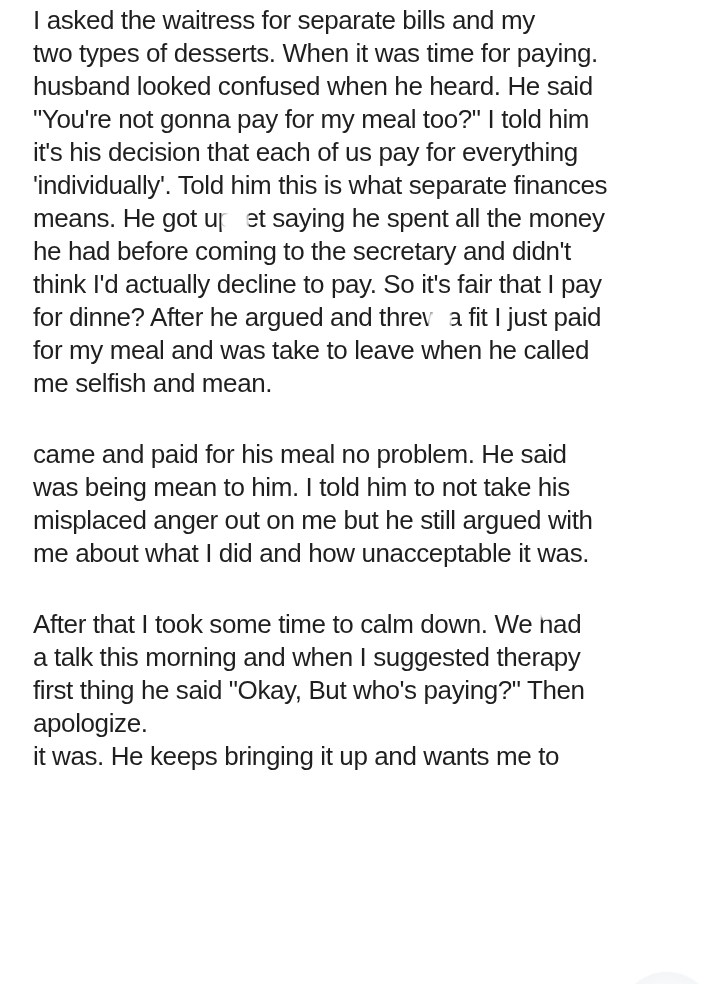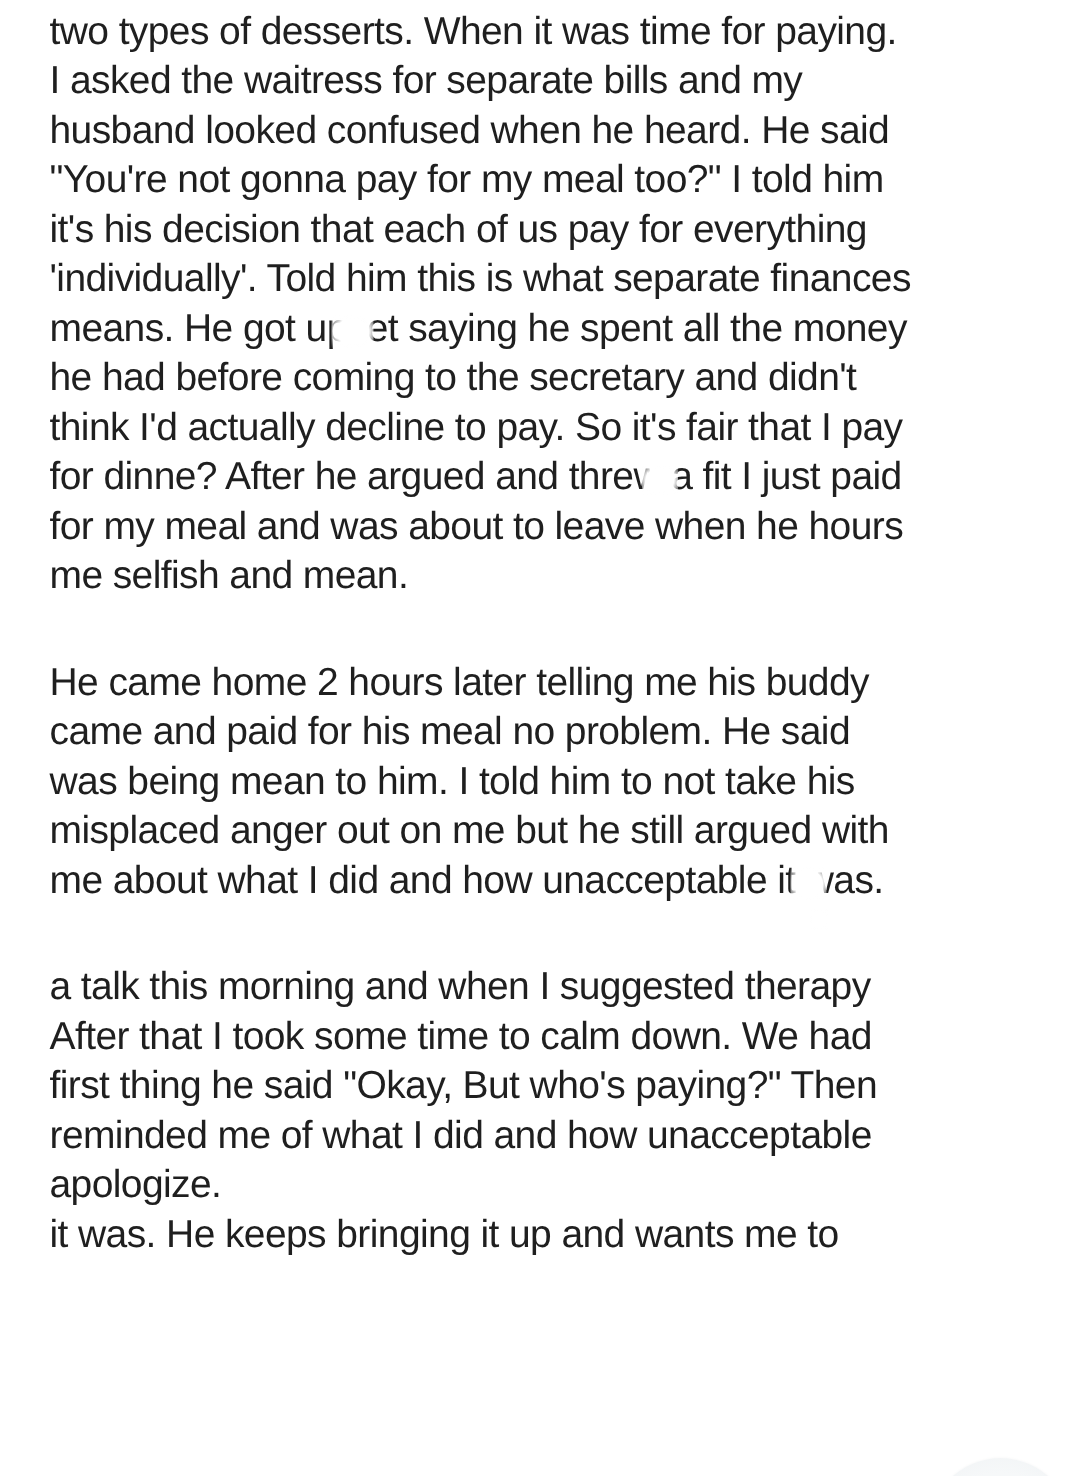--- a/index.html
+++ b/index.html
@@ -44,45 +44,43 @@
     border-radius: 50%;
     background: radial-gradient(circle at 50% 55%, #f6f8f9 60%, #eef1f3 100%);
     box-shadow: 0 0 2px rgba(0,0,0,0.04);
   }
 </style>
 </head>
 <body style="background: rgb(255, 255, 255);">
 
 <div class="content" id="post-body" style="color: rgb(31, 31, 31);">
     <div class="para">
+      <div class="line">I asked the waitress for separate bills and my</div>
       <div class="line">two types of desserts. When it was time for paying.</div>
-      <div class="line">I asked the waitress for separate bills and my</div>
       <div class="line">husband looked confused when he heard. He said</div>
       <div class="line">"You're not gonna pay for my meal too?" I told him</div>
       <div class="line">it's his decision that each of us pay for everything</div>
       <div class="line">'individually'. Told him this is what separate finances</div>
       <div class="line">means. He got upset saying he spent all the money</div>
       <div class="line">he had before coming to the secretary and didn't</div>
       <div class="line">think I'd actually decline to pay. So it's fair that I pay</div>
       <div class="line">for dinne? After he argued and threw a fit I just paid</div>
-      <div class="line">for my meal and was about to leave when he hours</div>
+      <div class="line">for my meal and was take to leave when he called</div>
       <div class="line">me selfish and mean.</div>
     </div>
     <div class="para">
-      <div class="line">He came home 2 hours later telling me his buddy</div>
       <div class="line">came and paid for his meal no problem. He said</div>
       <div class="line">was being mean to him. I told him to not take his</div>
       <div class="line">misplaced anger out on me but he still argued with</div>
       <div class="line">me about what I did and how unacceptable it was.</div>
     </div>
     <div class="para">
+      <div class="line">After that I took some time to calm down. We had</div>
       <div class="line">a talk this morning and when I suggested therapy</div>
-      <div class="line">After that I took some time to calm down. We had</div>
       <div class="line">first thing he said "Okay, But who's paying?" Then</div>
-      <div class="line">reminded me of what I did and how unacceptable</div>
       <div class="line">apologize.</div>
       <div class="line">it was. He keeps bringing it up and wants me to</div>
     </div>
   </div>
 
 <div class="fab" id="scroll-fab" style="left: 619px; top: 972px;"></div>
 
 <div class="smudge" style="left: 221px; top: 210px; width: 28px; height: 22px;"></div>
 <div class="smudge" style="left: 428px; top: 310px; width: 24px; height: 20px;"></div>
 <div class="smudge" style="left: 527px; top: 578px; width: 24px; height: 22px;"></div>

